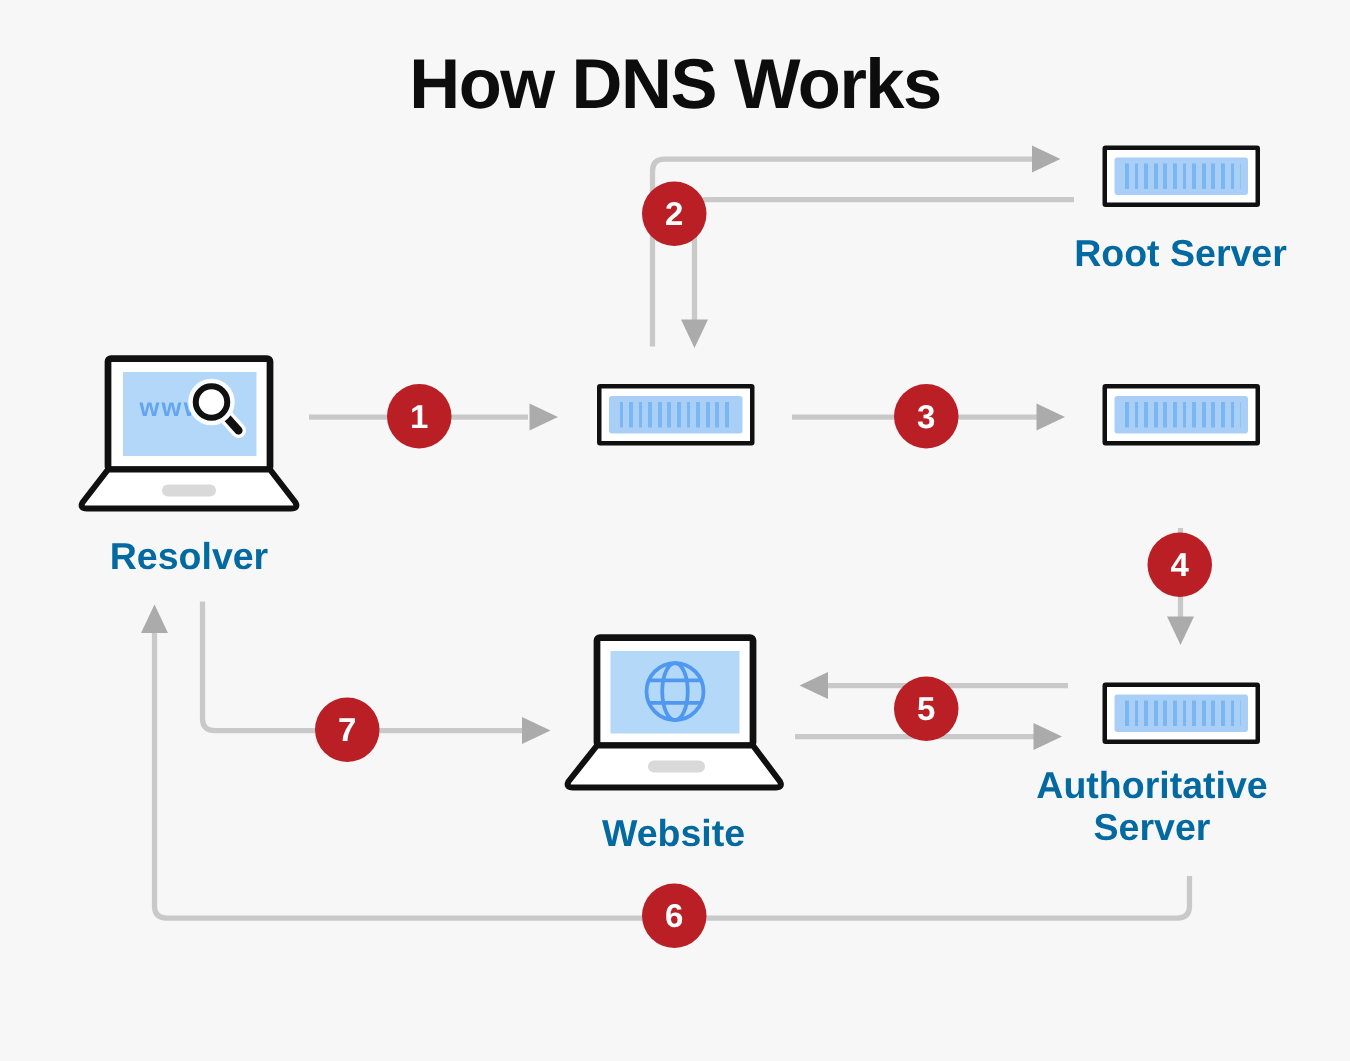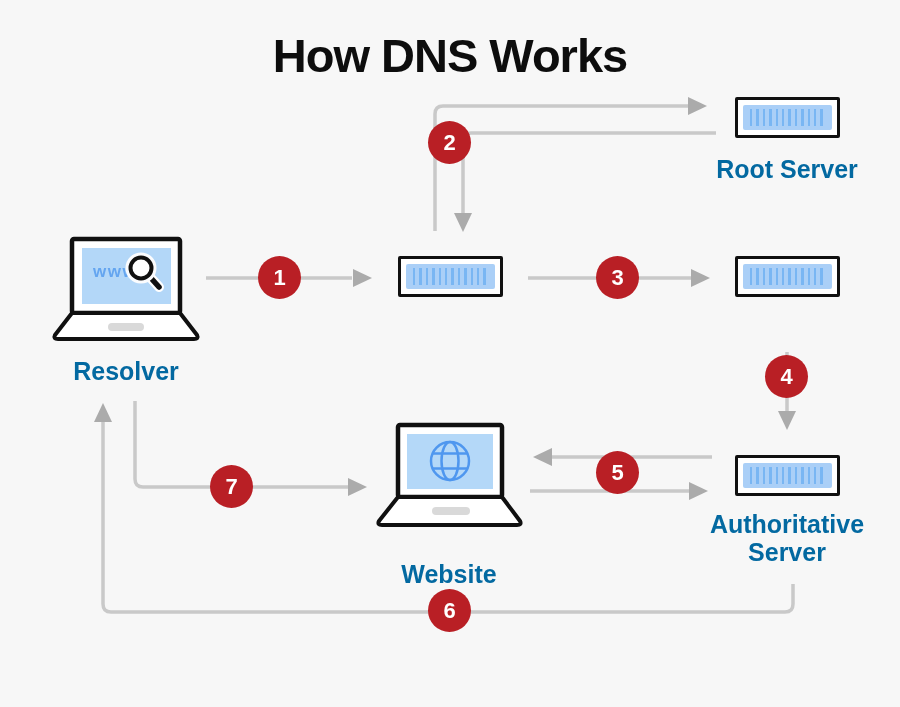--- a/index.html
+++ b/index.html
@@ -15,22 +15,22 @@
   .layer{position:absolute;left:0;top:0;}
   .node-label{
     position:absolute;transform:translateX(-50%);
     font-size:25px;font-weight:700;color:#0369a1;white-space:nowrap;
     text-align:center;
   }
   .label-computer{left:126px;top:357px;}
   .label-resolver{left:450px;top:313px;}
   .label-root{left:787px;top:155px;}
   .label-tld{left:787px;top:313px;}
-  .label-auth{left:787px;top:510px;white-space:normal;width:200px;line-height:28px;}
-  .label-website{left:449px;top:560px;}
+  .label-auth{left:768px;top:510px;white-space:normal;width:200px;line-height:28px;}
+  .label-website{left:449px;top:542px;}
   .server{
     position:absolute;width:105px;height:41px;box-sizing:border-box;
     border:3px solid #101010;background:#ffffff;border-radius:2px;
     display:flex;align-items:center;justify-content:center;
   }
   .server-root{left:735px;top:97px;}
   .server-resolver{left:398px;top:256px;}
   .server-tld{left:735px;top:256px;}
   .server-auth{left:735px;top:455px;}
   .server-panel{

